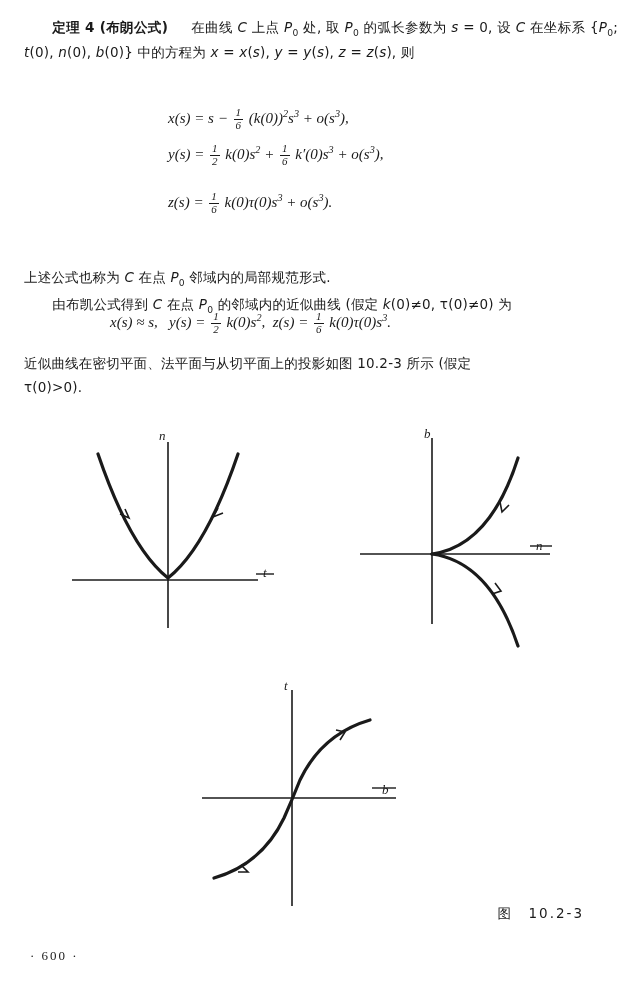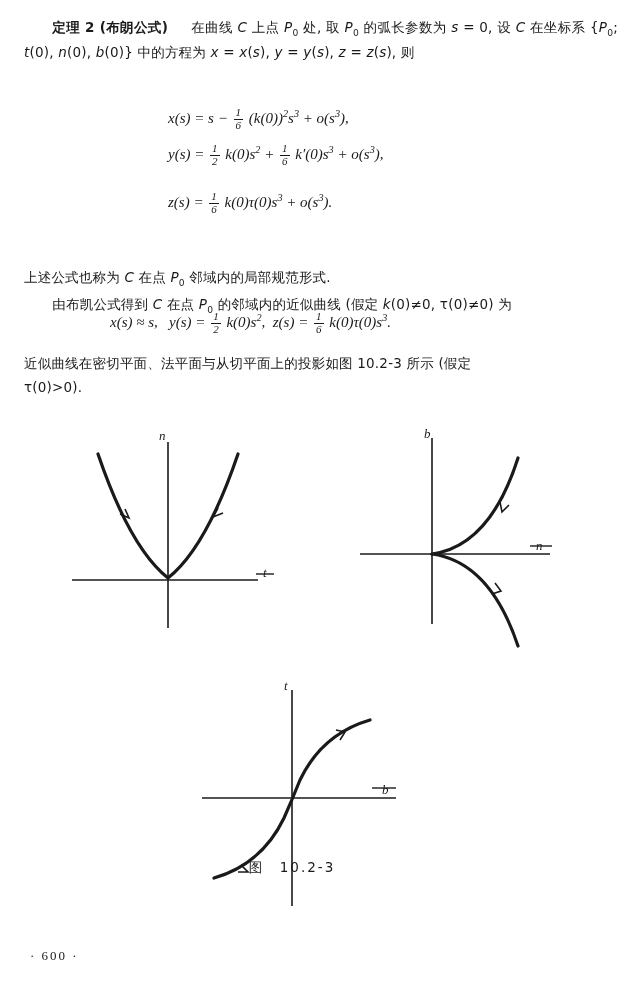--- a/index.html
+++ b/index.html
@@ -78,23 +78,23 @@
   .figs {
     position: absolute;
     left: 0;
     top: 428px;
     width: 640px;
     height: 500px;
   }
   .figcap {
     position: absolute;
     left: 0;
-    top: 859px;
+    top: 905px;
     width: 584px;
-    text-align: center;
+    text-align: right;
     font-size: 14px;
     letter-spacing: 2px;
   }
   .pagenum {
     position: absolute;
     left: 30px;
     top: 948px;
     font-size: 13px;
     letter-spacing: 2px;
   }
@@ -109,21 +109,21 @@
     fill: #1a1a1a;
   }
 </style>
 </head>
 <body>
 
 <div class="page">
 
   <div class="text-block" style="top: 16px;">
     <div class="para indent cjk">
-      <span class="bold">定理 2 (布朗公式)</span>
+      <span class="bold">定理 4 (布朗公式)</span>
       &nbsp;&nbsp;&nbsp;&nbsp;在曲线 <span class="ital">C</span> 上点 <span class="ital">P</span><sub>0</sub> 处, 取 <span class="ital">P</span><sub>0</sub> 的弧长参数为 <span class="ital">s</span> = 0, 设
       <span class="ital">C</span> 在坐标系 {<span class="ital">P</span><sub>0</sub>; <span class="ital">t</span>(0), <span class="ital">n</span>(0), <span class="ital">b</span>(0)} 中的方程为 <span class="ital">x</span> = <span class="ital">x</span>(<span class="ital">s</span>), <span class="ital">y</span> = <span class="ital">y</span>(<span class="ital">s</span>),
       <span class="ital">z</span> = <span class="ital">z</span>(<span class="ital">s</span>), 则
     </div>
   </div>
 
   <div class="mathline" style="left: 168px; top: 108px;">
     x(s) = s − <span class="frac"><span class="num">1</span><span class="den">6</span></span> (k(0))<sup>2</sup>s<sup>3</sup> + o(s<sup>3</sup>),
   </div>
   <div class="mathline" style="left: 168px; top: 144px;">

